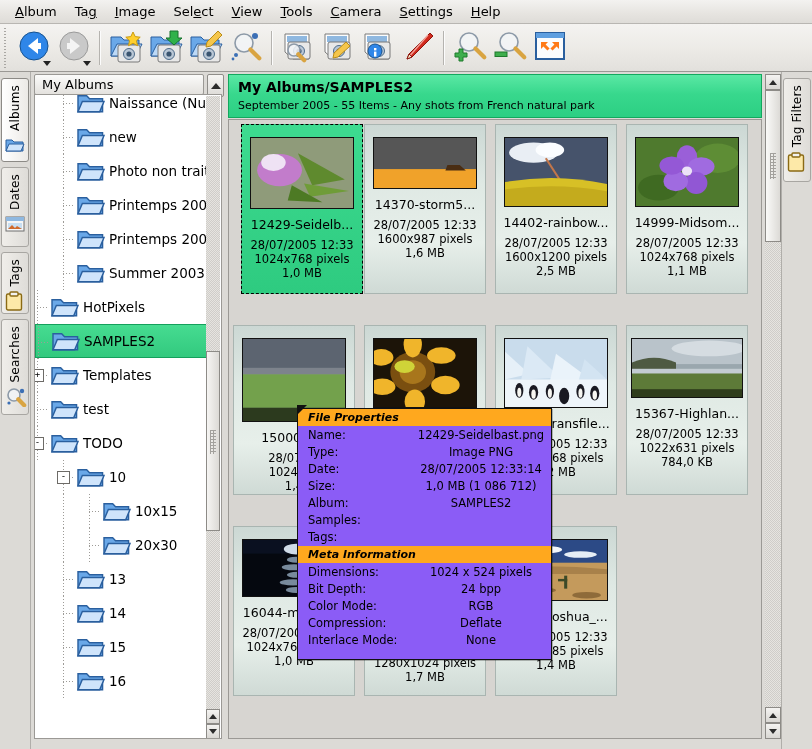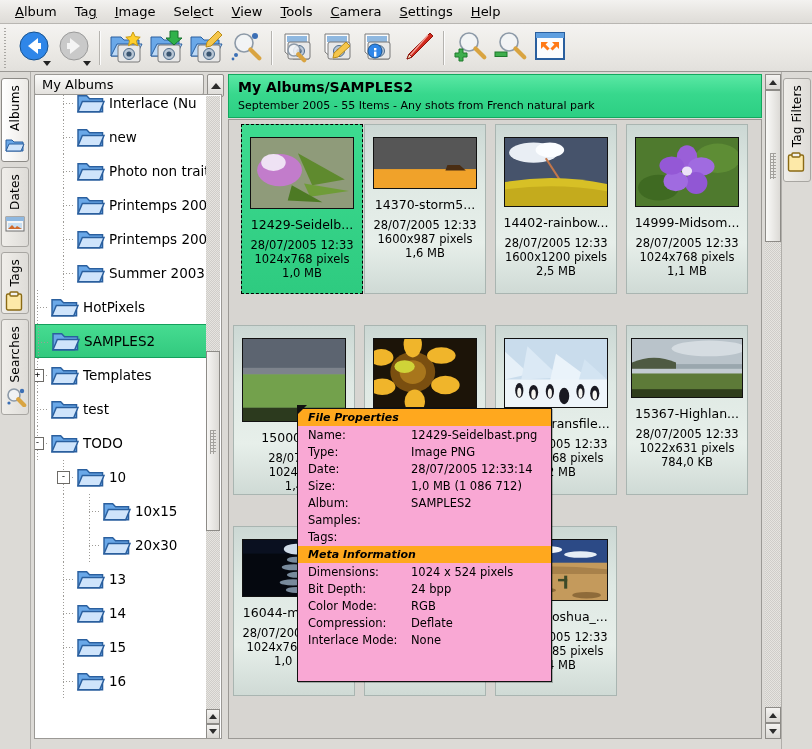--- a/index.html
+++ b/index.html
@@ -96,29 +96,29 @@
   
   #content-vsb{position:absolute;left:540px;top:2px;width:16px;height:665px;
     background-image:repeating-conic-gradient(#cfcdc9 0% 25%,#e6e4e0 0% 50%);background-size:2px 2px;}
   .sb-btn16{width:16px;height:16px;background:linear-gradient(to bottom,#f4f3f1,#d9d7d3);
     border:1px solid #8d8b87;box-sizing:border-box;display:flex;align-items:center;justify-content:center;}
   .sb-thumb16{position:absolute;left:0;width:16px;background:linear-gradient(to right,#fafaf8,#dcdad6);
     border:1px solid #8d8b87;box-sizing:border-box;}
 
   
   #tooltip{position:absolute;left:297px;top:336px;width:255px;
-    background:#f9a8d4;border:1px solid #111;box-sizing:border-box;
-    padding:0 0 32px 0;font-size:11.5px;z-index:50;box-shadow:1px 1px 0 rgba(0,0,0,.25);}
+    background:#8b5cf6;border:1px solid #111;box-sizing:border-box;
+    padding:0 0 10px 0;font-size:11.5px;z-index:50;box-shadow:1px 1px 0 rgba(0,0,0,.25);}
   #tip-arrow{position:absolute;left:297px;top:333px;width:0;height:0;
     border-left:10px solid #111;border-bottom:10px solid transparent;z-index:51;}
   .tip-head{background:#ffa81e;font-style:italic;font-weight:bold;font-size:11px;
     padding:2px 0 2px 10px;color:#000;margin-bottom:1px;}
   .tip-row{display:flex;padding:1px 0 1px 10px;line-height:15px;}
   .tip-k{width:103px;flex:none;}
-  .tip-v{flex:1;}
+  .tip-v{flex:1;text-align:center;}
 </style>
 </head>
 <body>
 
 <div id="app">
 
   <div id="menubar">
       <div class="menu-item"><u>A</u>lbum</div>
       <div class="menu-item">Ta<u>g</u></div>
       <div class="menu-item"><u>I</u>mage</div>
@@ -314,21 +314,21 @@
       <div id="tree-frame">
         <div id="tree-scroll" style="margin-top: -9px;">
             <div class="trow">
               <div class="dots" style="left: 28px;"></div>
               <div class="dots-h" style="left: 28px; top: 17px; width: 11px;"></div>
               <div style="width: 40px; flex: 0 0 auto;"></div>
               <span class="folder"><svg width="32" height="26" viewBox="0 0 20 18">
                   <path d="M1 4 L7 4 L9 6 L18 6 L18 15 L1 15 Z" fill="#6aa8e8" stroke="#2a5f9e"></path>
                   <path d="M1 15 L4 8 L19 8 L16 15 Z" fill="#cfe4fb" stroke="#2a5f9e"></path>
                 </svg></span>
-              <span class="tname">Interlace (Nu</span>
+              <span class="tname">Naissance (Nu</span>
             </div>
             <div class="trow">
               <div class="dots" style="left: 28px;"></div>
               <div class="dots-h" style="left: 28px; top: 17px; width: 11px;"></div>
               <div style="width: 40px; flex: 0 0 auto;"></div>
               <span class="folder"><svg width="32" height="26" viewBox="0 0 20 18">
                   <path d="M1 4 L7 4 L9 6 L18 6 L18 15 L1 15 Z" fill="#6aa8e8" stroke="#2a5f9e"></path>
                   <path d="M1 15 L4 8 L19 8 L16 15 Z" fill="#cfe4fb" stroke="#2a5f9e"></path>
                 </svg></span>
               <span class="tname">new</span>

